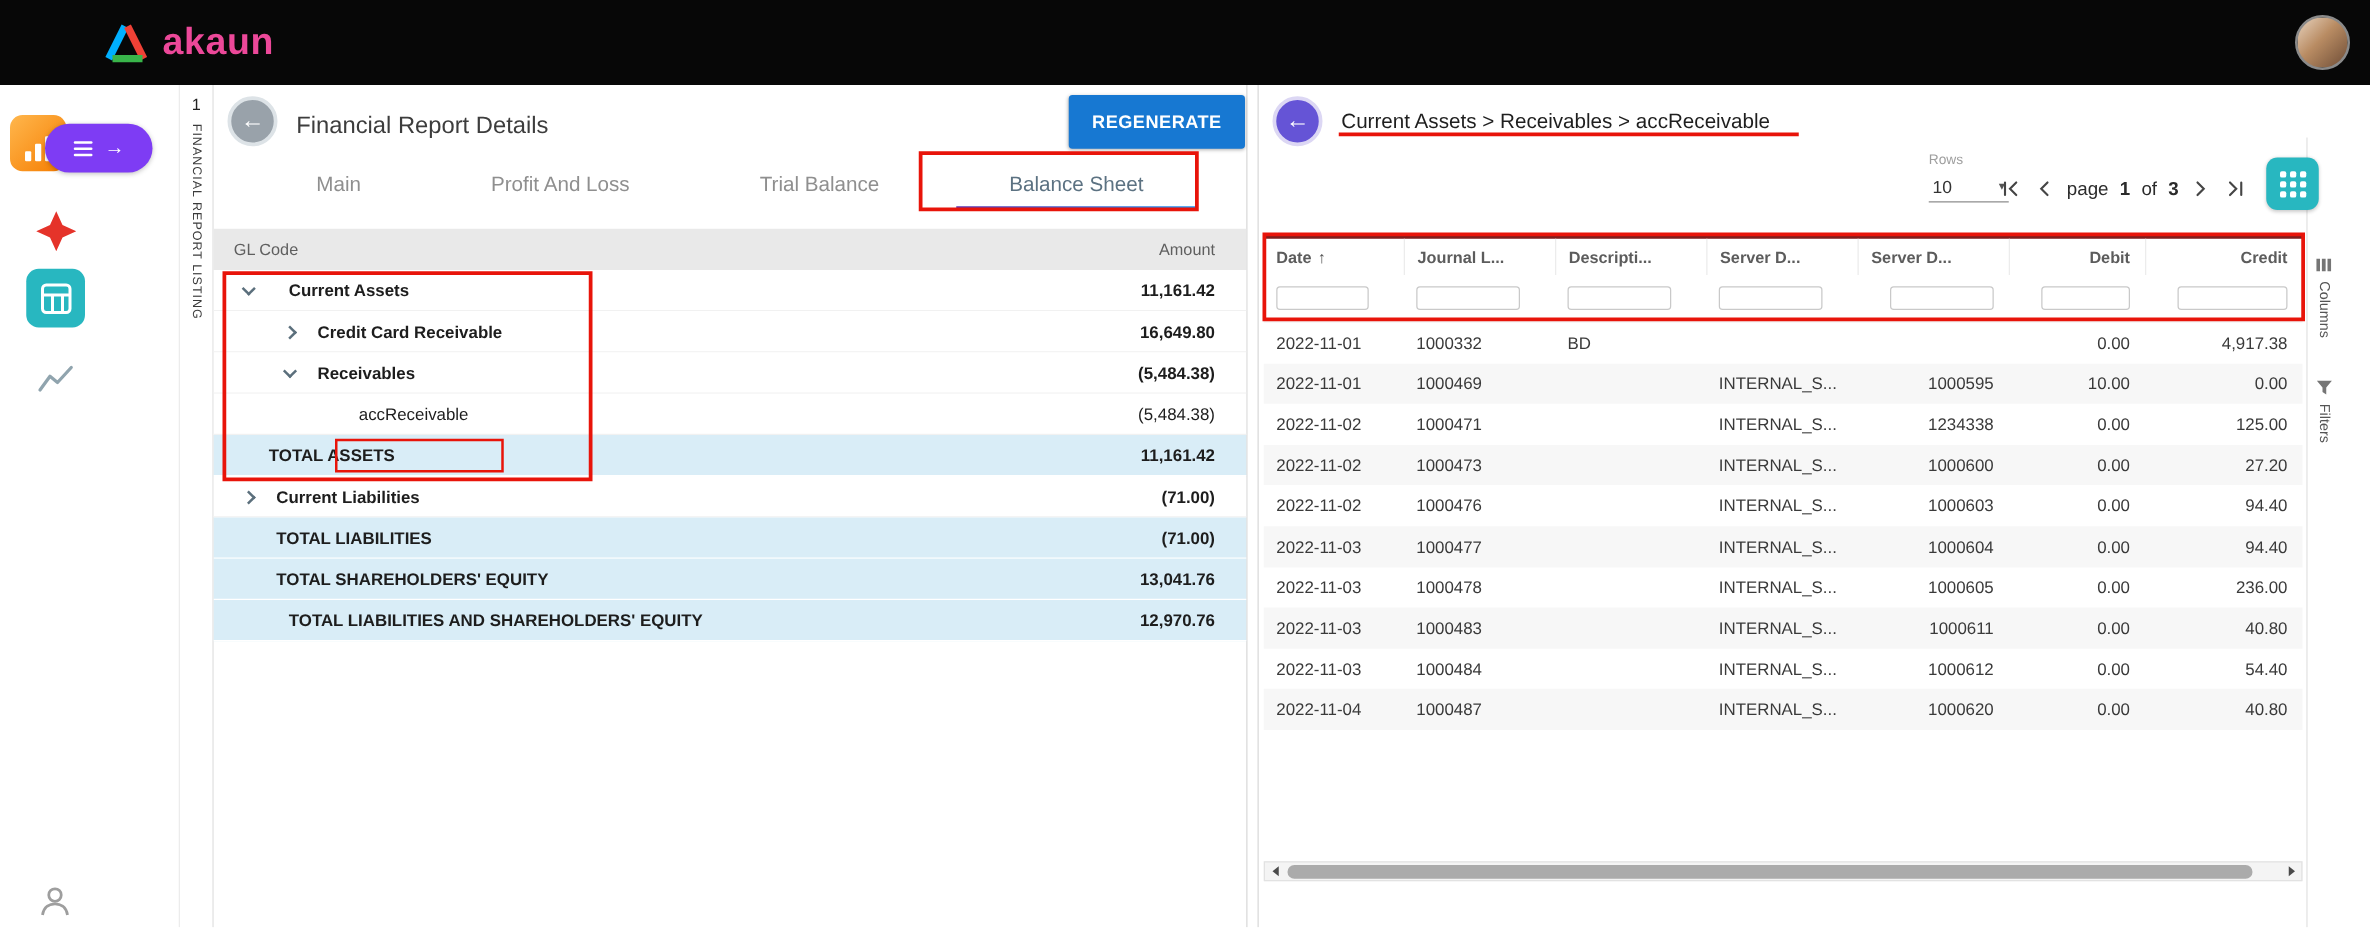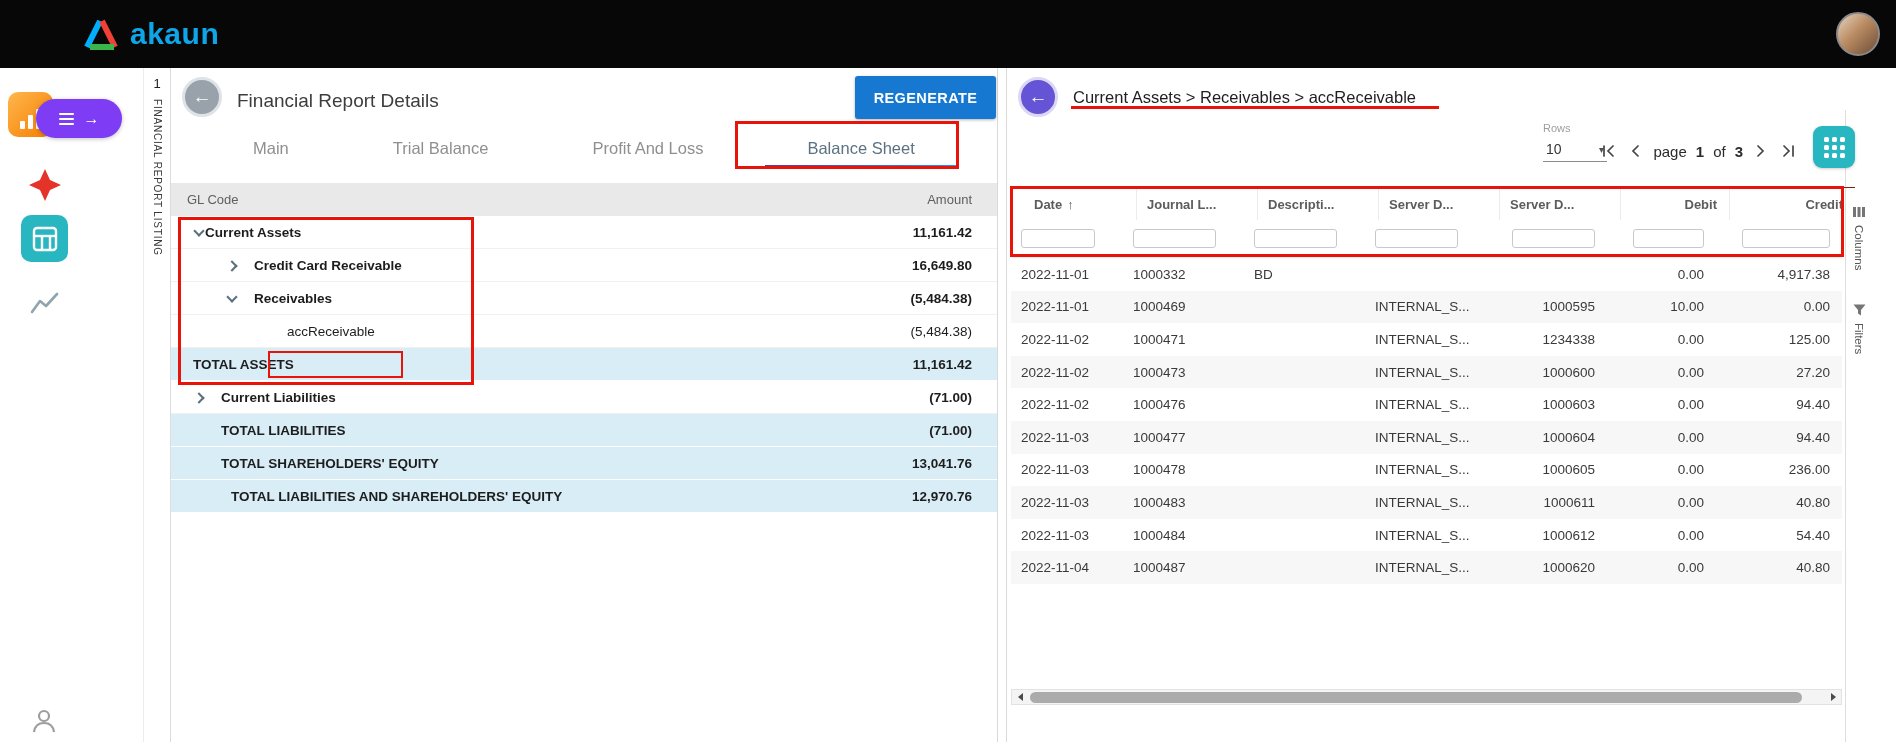--- a/index.html
+++ b/index.html
@@ -3,21 +3,21 @@
 <meta charset="utf-8">
 <style>
   * { margin:0; padding:0; box-sizing:border-box; }
   html,body { background:#ffffff; }
   body { font-family:"Liberation Sans","DejaVu Sans",sans-serif; }
   .page { position:relative; width:1896px; height:742px; background:#fff; overflow:hidden; }
 
   
   .topbar { position:absolute; left:0; top:0; width:100%; height:68px; background:#070707; display:flex; align-items:center; }
   .logo { display:flex; align-items:center; gap:12px; margin-left:84px; }
-  .logo-text { color:#0ea5e9; font-size:30px; font-weight:700; letter-spacing:.5px; }
+  .logo-text { color:#ec4899; font-size:30px; font-weight:700; letter-spacing:.5px; }
   .avatar { position:absolute; right:16px; top:12px; width:44px; height:44px; border-radius:50%;
             background:linear-gradient(135deg,#e8d4c0 0%,#b98c63 45%,#6d4c36 100%); border:2px solid #8a8a8a; cursor:pointer; }
 
   
   .rail { position:absolute; left:0; top:68px; bottom:0; width:143px; background:#fff; }
   .app-ic { position:absolute; left:8px; top:24px; width:45px; height:45px; border-radius:10px;
             background:linear-gradient(135deg,#ffb74d,#f57c00); display:flex; align-items:flex-end; justify-content:center; gap:3px; padding-bottom:8px; cursor:pointer; }
   .app-ic i { display:block; width:5px; background:#fff; border-radius:1px; }
   .pill { position:absolute; left:36px; top:31px; width:86px; height:39px; border-radius:20px; background:#7e3cf4;
           display:flex; align-items:center; justify-content:center; gap:10px; color:#fff; cursor:pointer; box-shadow:0 1px 4px rgba(0,0,0,.25); }
@@ -80,21 +80,21 @@
   .caret { font-size:10px; color:#555; }
   .pager { position:absolute; right:48px; top:74px; display:flex; align-items:center; gap:9px; font-size:15px; color:#2b2b2b; }
   .pg-ic { display:grid; place-items:center; width:18px; height:18px; cursor:pointer; }
   .pg-num { font-weight:700; }
   .grid-btn { position:absolute; right:-10px; top:58px; width:42px; height:42px; border-radius:9px; background:#28b7c0;
               display:grid; place-items:center; cursor:pointer; z-index:30; box-shadow:0 1px 3px rgba(0,0,0,.2); }
   .dotgrid { display:grid; grid-template-columns:repeat(3,5px); gap:3px; }
   .dotgrid i { width:5px; height:5px; background:#fff; border-radius:1.5px; }
 
   .ghead { position:absolute; left:4px; top:119px; width:831px; height:33px; display:flex; align-items:flex-start;
-           border-top:1px solid #7f1d1d; font-size:13px; color:#5c5c5c; font-weight:700;margin-left:13px; }
+           border-top:4px solid #7f1d1d; font-size:13px; color:#5c5c5c; font-weight:700; }
   .gfilter { position:absolute; left:4px; top:152px; width:831px; height:38px; display:flex; align-items:center; border-bottom:1px solid #efefef; }
   .gbody { position:absolute; left:4px; top:190px; width:831px; }
   .grow { display:flex; align-items:center; height:32.6px; font-size:13.5px; color:#3a3a3a; cursor:pointer; }
   .grow:nth-child(even) { background:#f7f7f7; }
   .gcell { display:flex; align-items:center; height:100%; overflow:hidden; white-space:nowrap; }
   .gcell.l { justify-content:flex-start; padding-left:10px; }
   .gcell.r { justify-content:flex-end; padding-right:12px; }
   .gcell.h { border-left:1px solid #ececec; }
   .gcell.h:first-child { border-left:none; }
   .sort { margin-left:5px; font-size:13px; color:#555; }
@@ -167,51 +167,51 @@
     <span class="tab-vlabel">FINANCIAL REPORT LISTING</span>
   </div>
 
   <div class="lpanel">
     <div class="back-btn back-gray">←</div>
     <div class="panel-title">Financial Report Details</div>
     <button class="regen-btn">REGENERATE</button>
 
     <div class="tabs">
       <div class="tab">Main</div>
+      <div class="tab">Profit And Loss</div>
       <div class="tab">Trial Balance</div>
-      <div class="tab">Profit And Loss</div>
       <div class="tab active">Balance Sheet</div>
     </div>
 
     <div class="gl-head">
       <span class="code">GL Code</span>
       <span class="amount">Amount</span>
     </div>
     <div class="gl-body">
         <div class="tree-row">
           <span class="chev down" style="left: 24px;"></span>
-          <span class="lbl b" style="margin-left: 34px;">Current Assets</span>
+          <span class="lbl b" style="margin-left: 60px;">Current Assets</span>
           <span class="amt b">11,161.42</span>
         </div>
         <div class="tree-row">
           <span class="chev right" style="left: 57px;"></span>
           <span class="lbl b" style="margin-left: 83px;">Credit Card Receivable</span>
           <span class="amt b">16,649.80</span>
         </div>
         <div class="tree-row">
           <span class="chev down" style="left: 57px;"></span>
           <span class="lbl b" style="margin-left: 83px;">Receivables</span>
           <span class="amt b">(5,484.38)</span>
         </div>
         <div class="tree-row">
           <span class="lbl" style="margin-left: 116px;">accReceivable</span>
           <span class="amt">(5,484.38)</span>
         </div>
         <div class="tree-row total">
-          <span class="lbl b" style="margin-left: 22px;">TOTAL ASSETS</span>
+          <span class="lbl b" style="margin-left: 44px;">TOTAL ASSETS</span>
           <span class="amt b">11,161.42</span>
         </div>
         <div class="tree-row">
           <span class="chev right" style="left: 24px;"></span>
           <span class="lbl b" style="margin-left: 50px;">Current Liabilities</span>
           <span class="amt b">(71.00)</span>
         </div>
         <div class="tree-row total">
           <span class="lbl b" style="margin-left: 50px;">TOTAL LIABILITIES</span>
           <span class="amt b">(71.00)</span>

